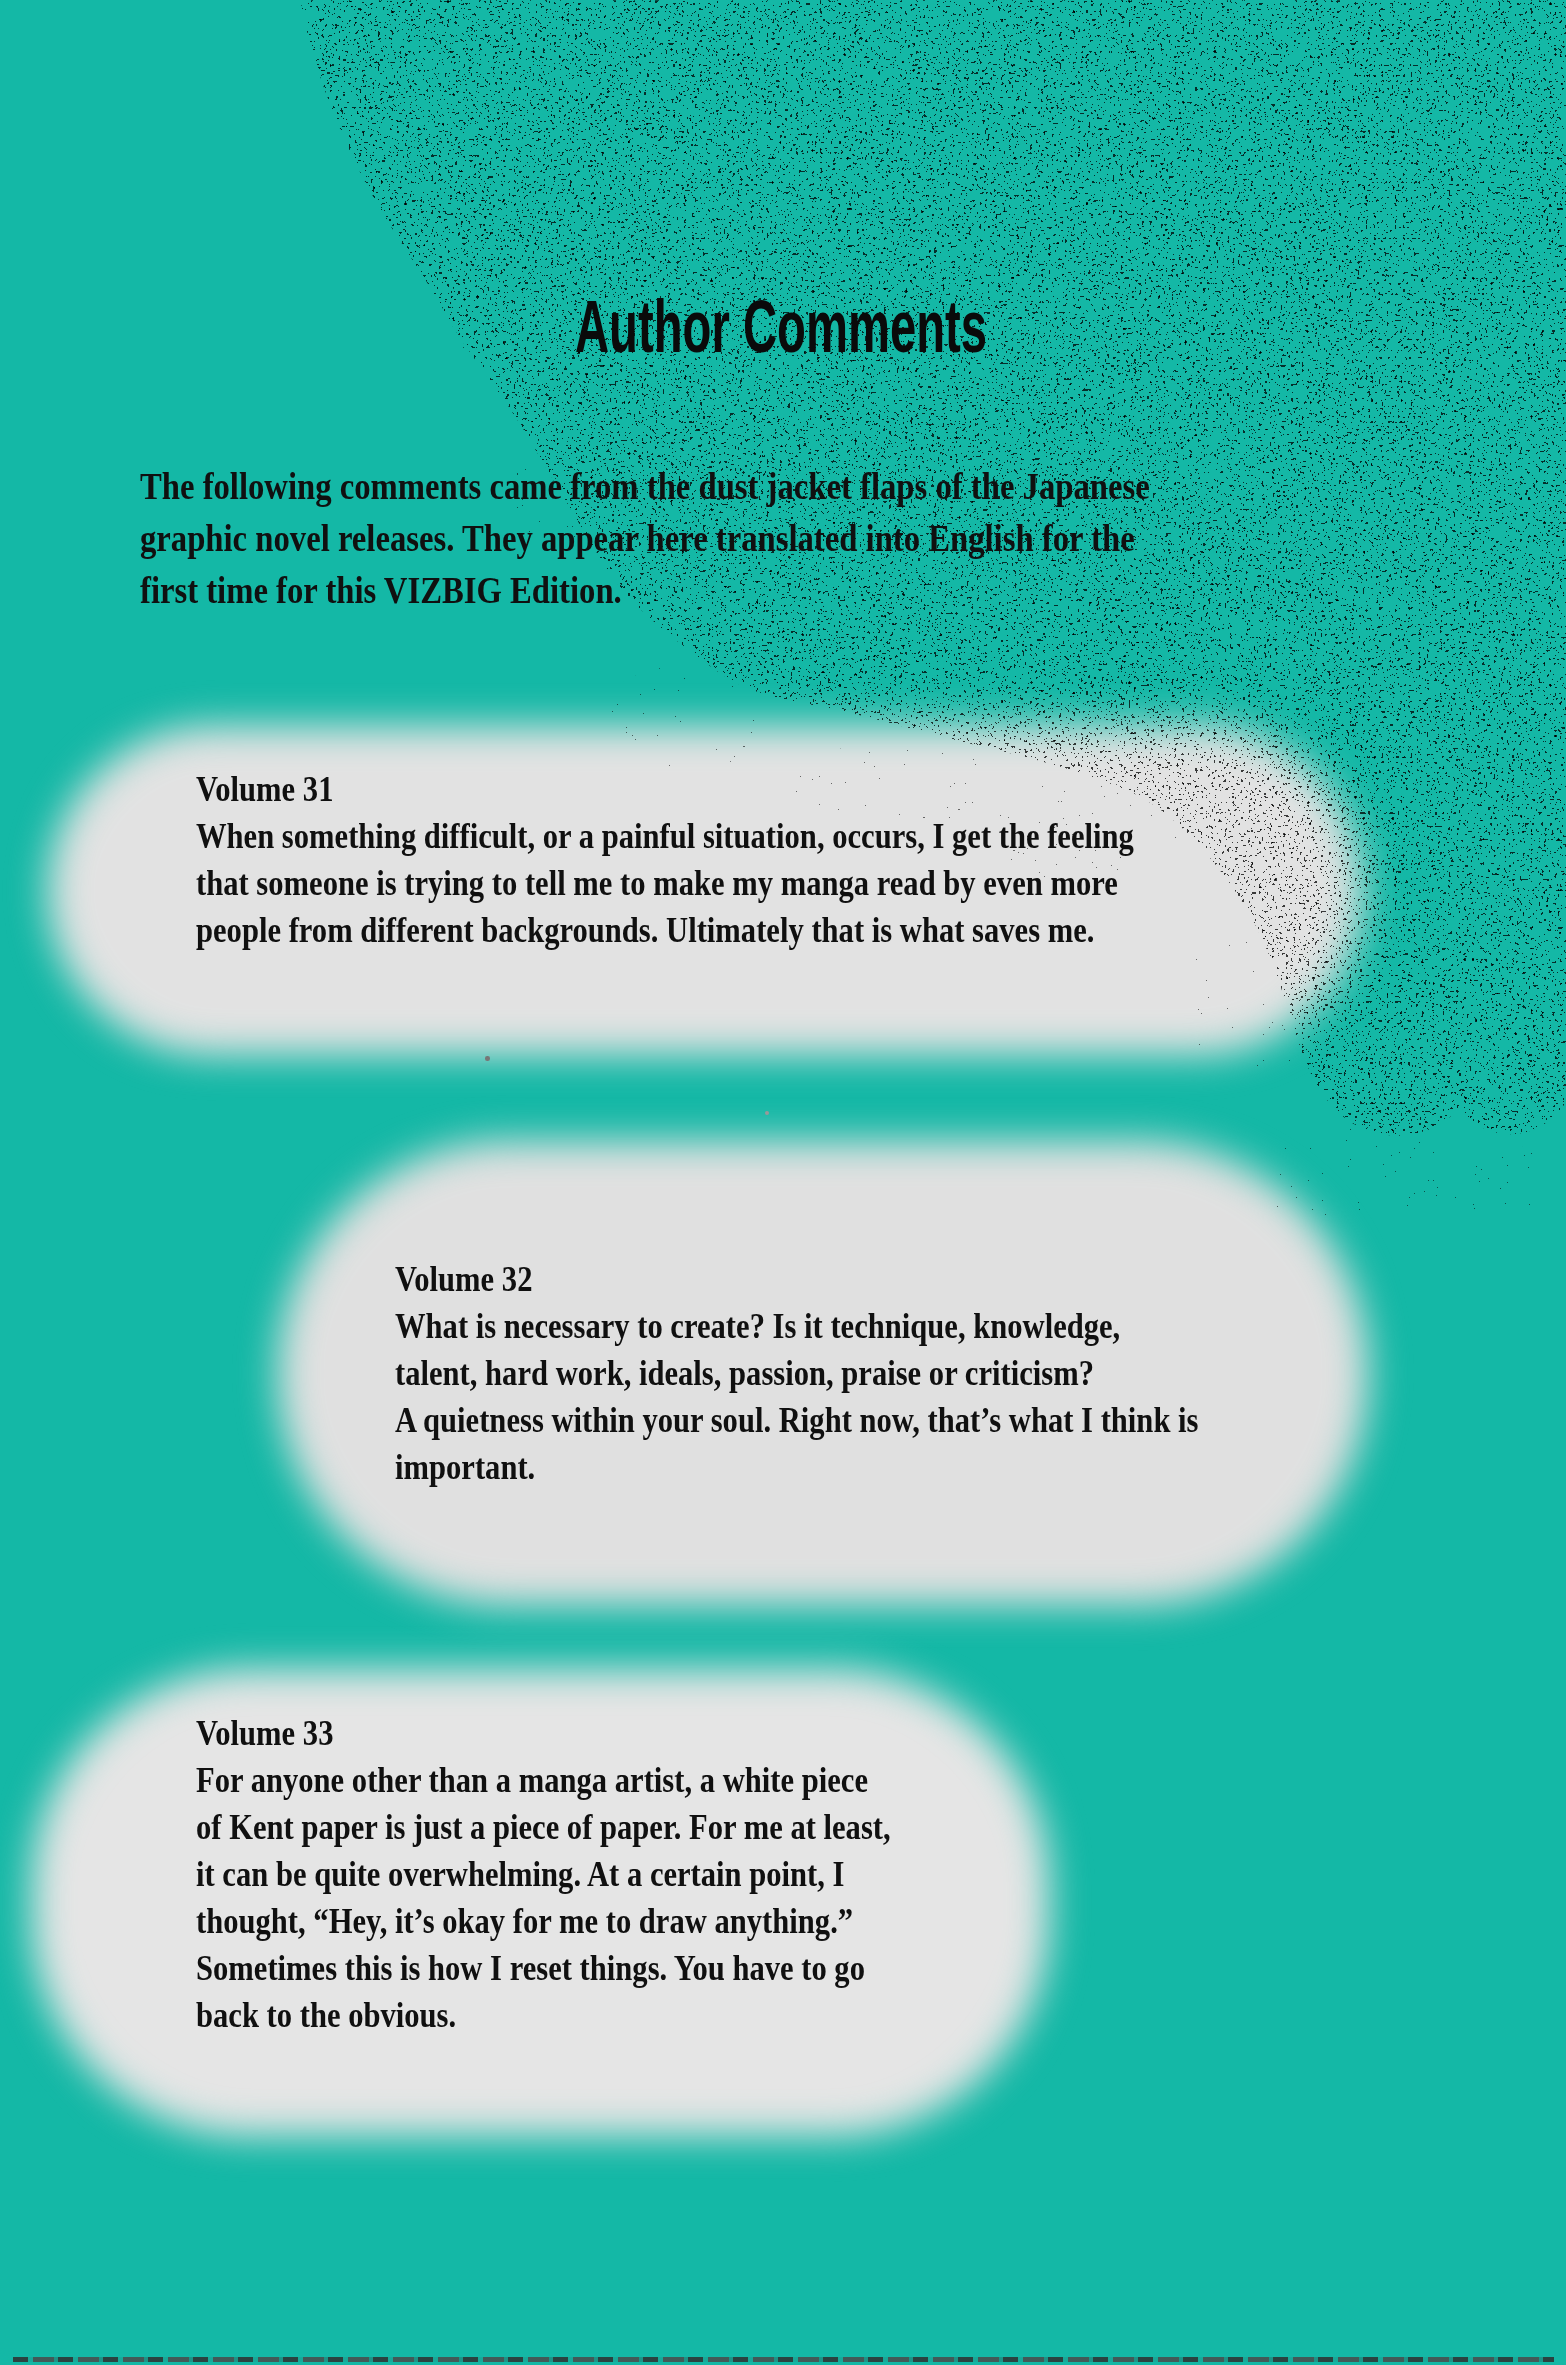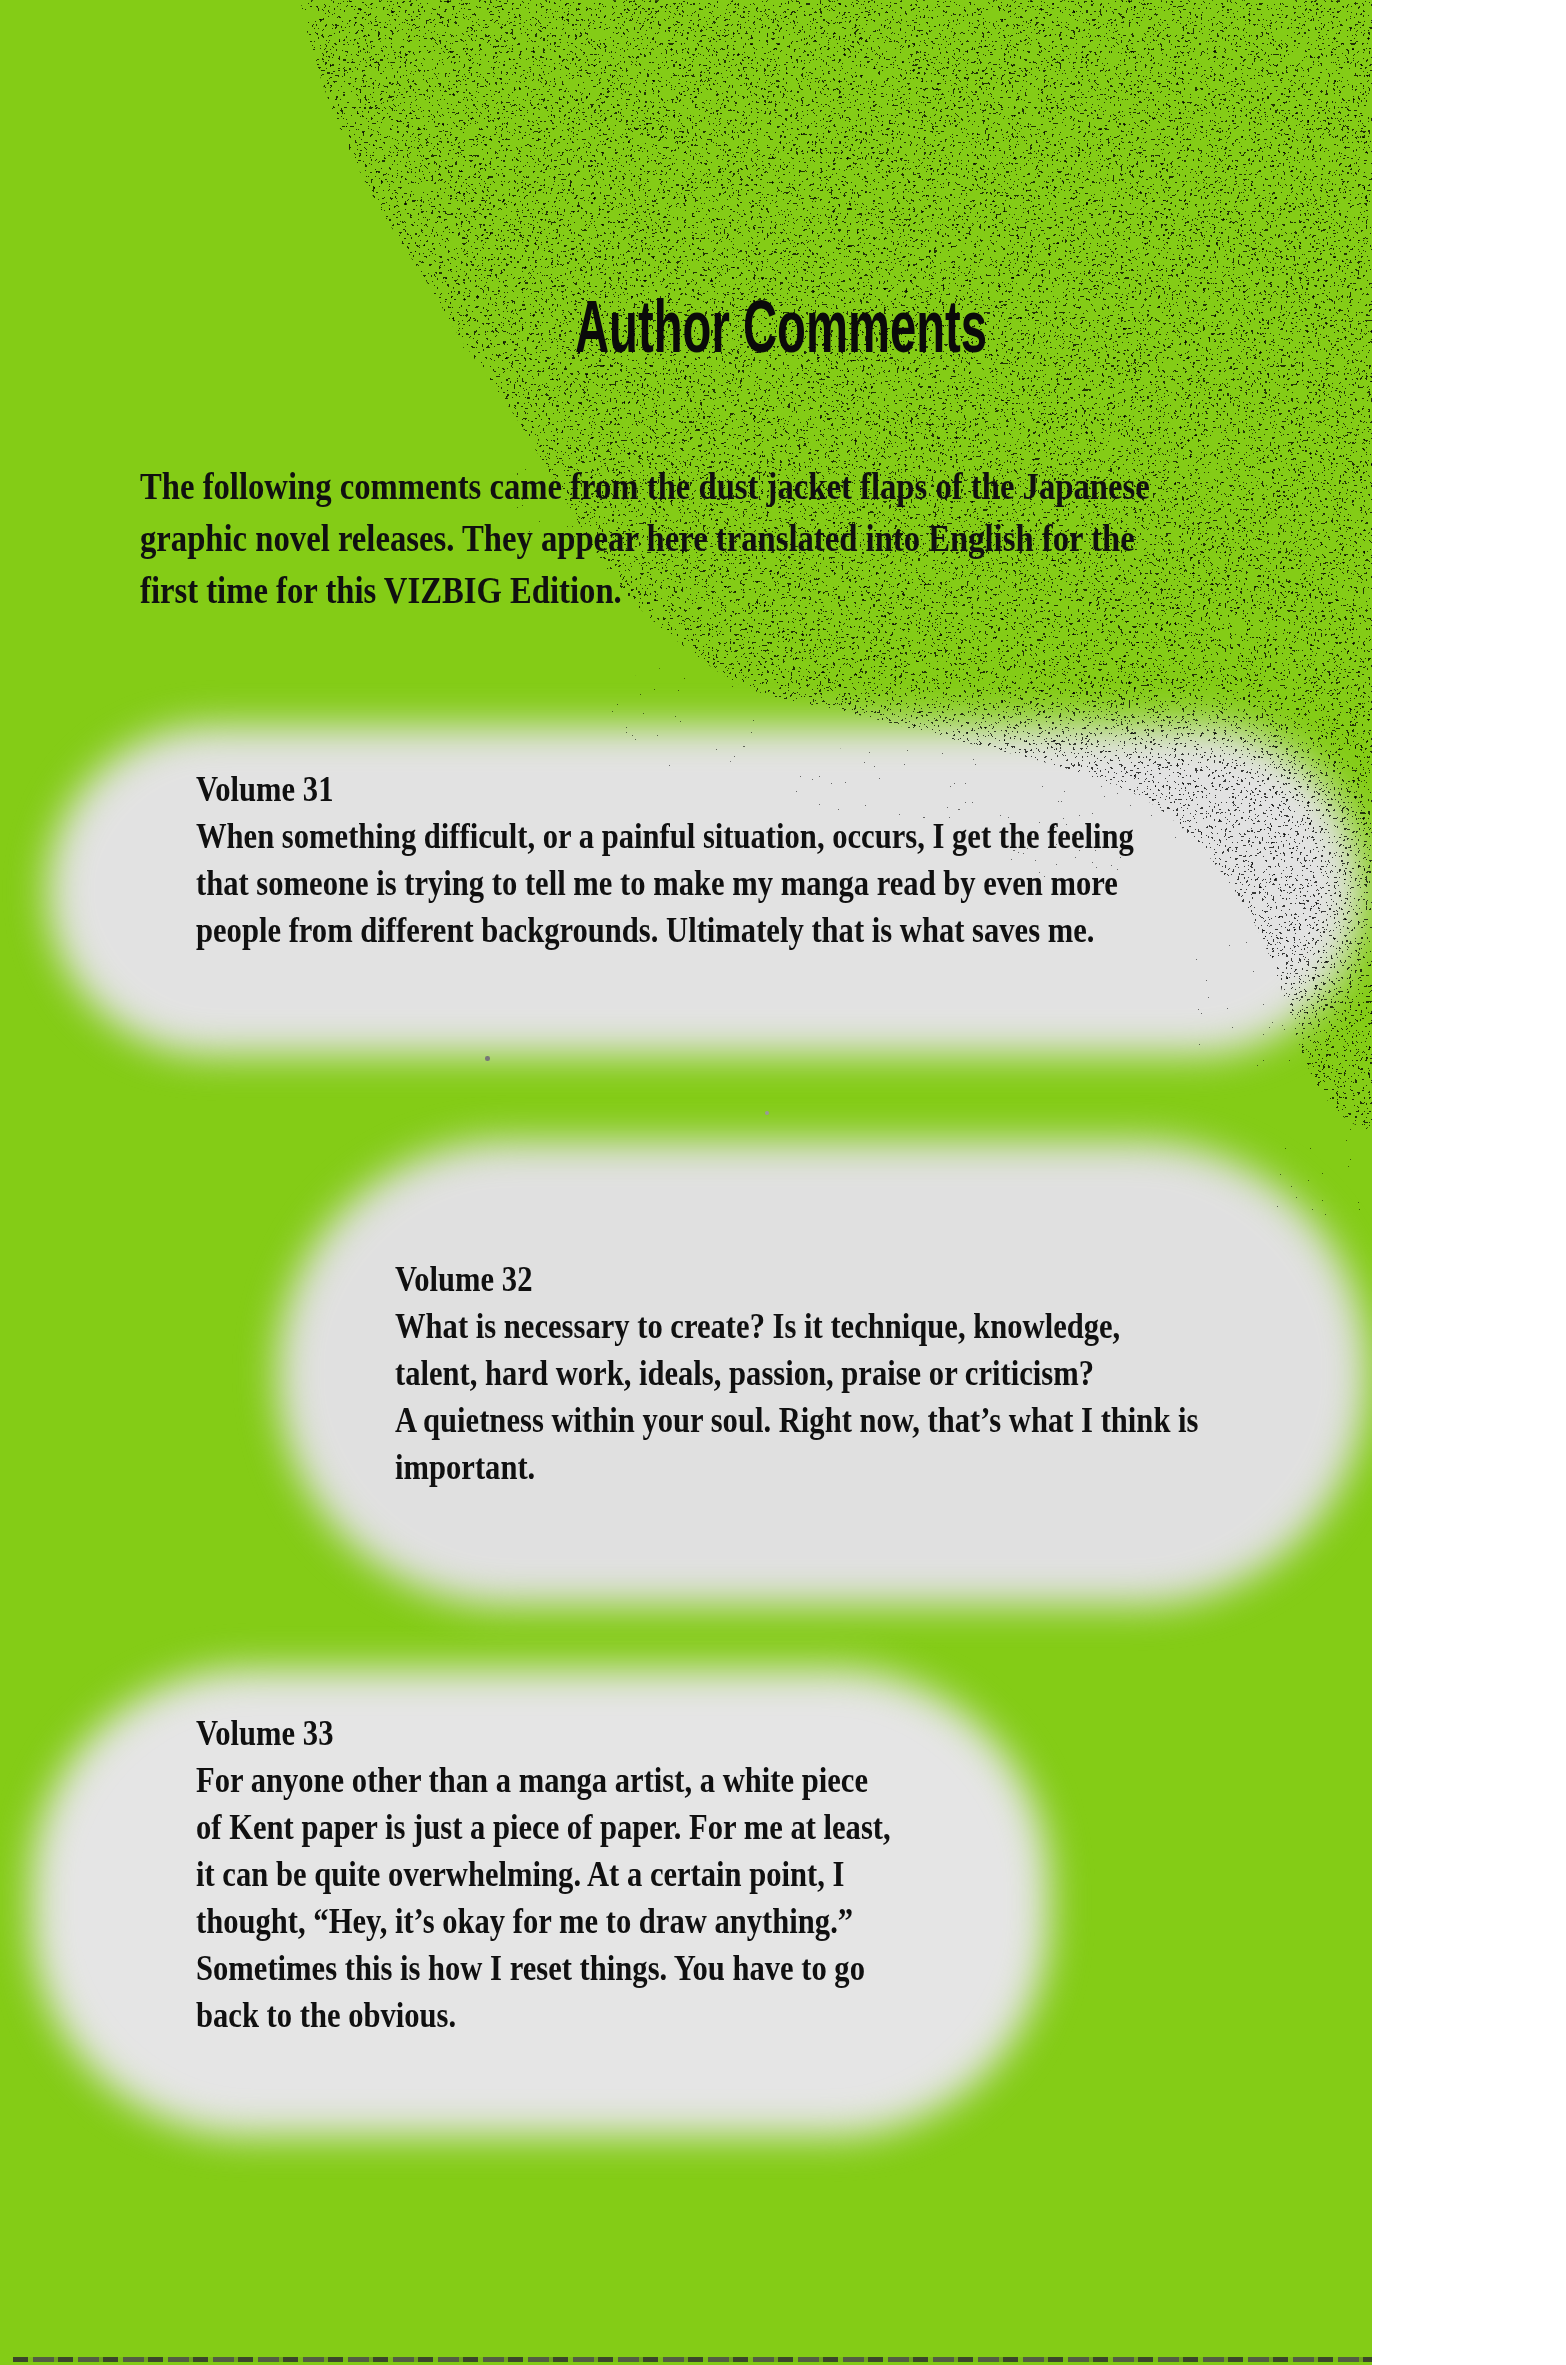--- a/index.html
+++ b/index.html
@@ -1,19 +1,19 @@
 <!DOCTYPE html>
 <html style="font-size:10.2px"><head>
 <meta charset="utf-8">
 <style>
   html,body{margin:0;padding:0;background:#ffffff;}
   .page{
     position:relative;
-    width:1372px;height:2366px;
-    background:#84cc16;
+    width:1566px;height:2366px;
+    background:#14b8a6;
     overflow:hidden;
     font-family:"Liberation Serif", serif;
   }
   
   .blob{
     position:absolute;z-index:1;background:#e4e4e4;filter:blur(19px);
   }
   .blob::after{
     content:"";position:absolute;inset:0;border-radius:inherit;
     background:repeating-linear-gradient(0deg, rgba(0,0,0,.018) 0 1.3px, rgba(0,0,0,0) 1.3px 3.2px);

